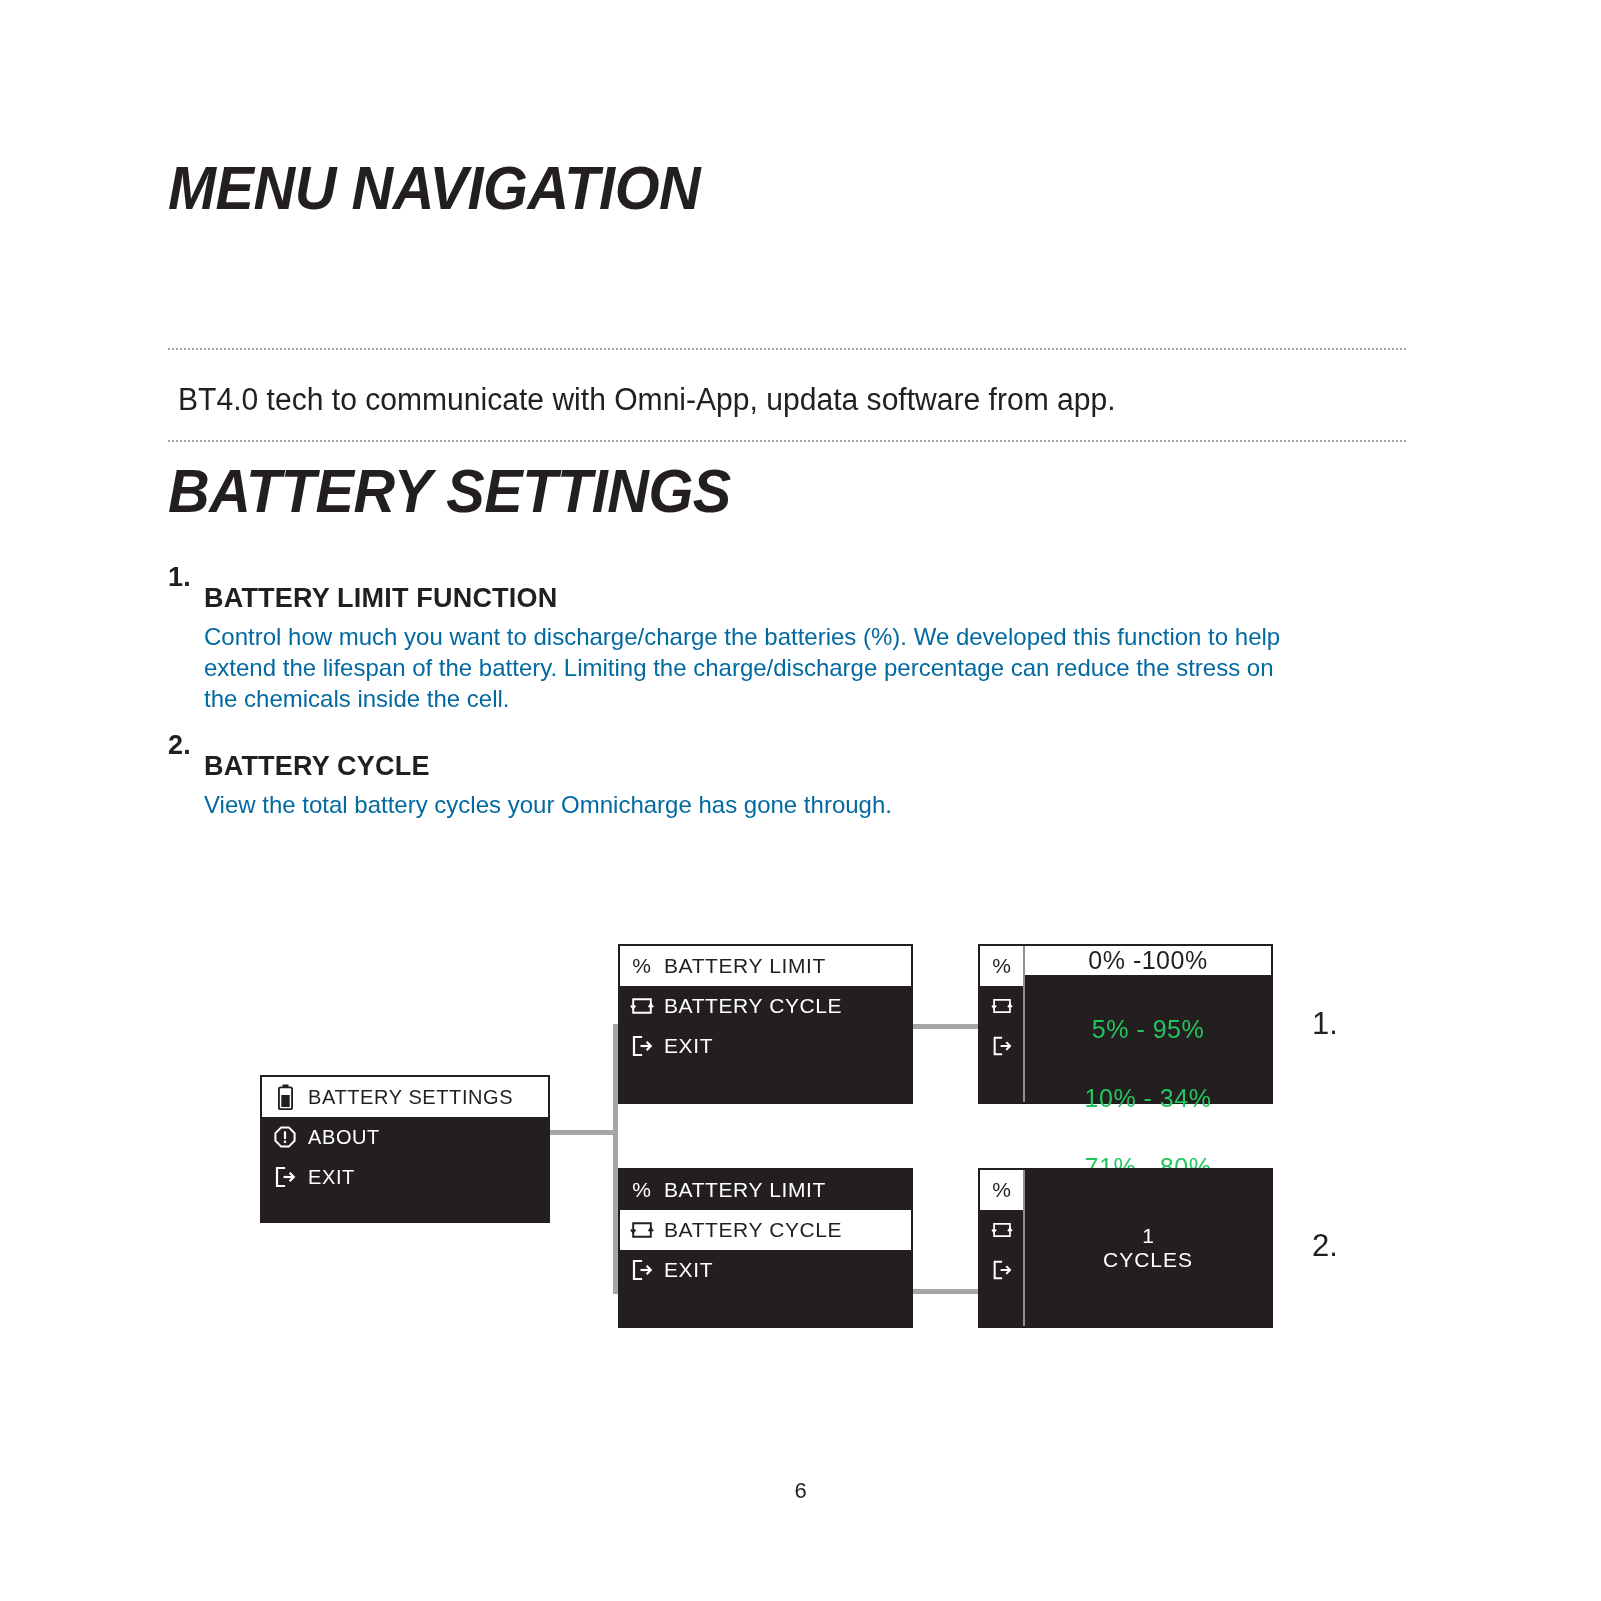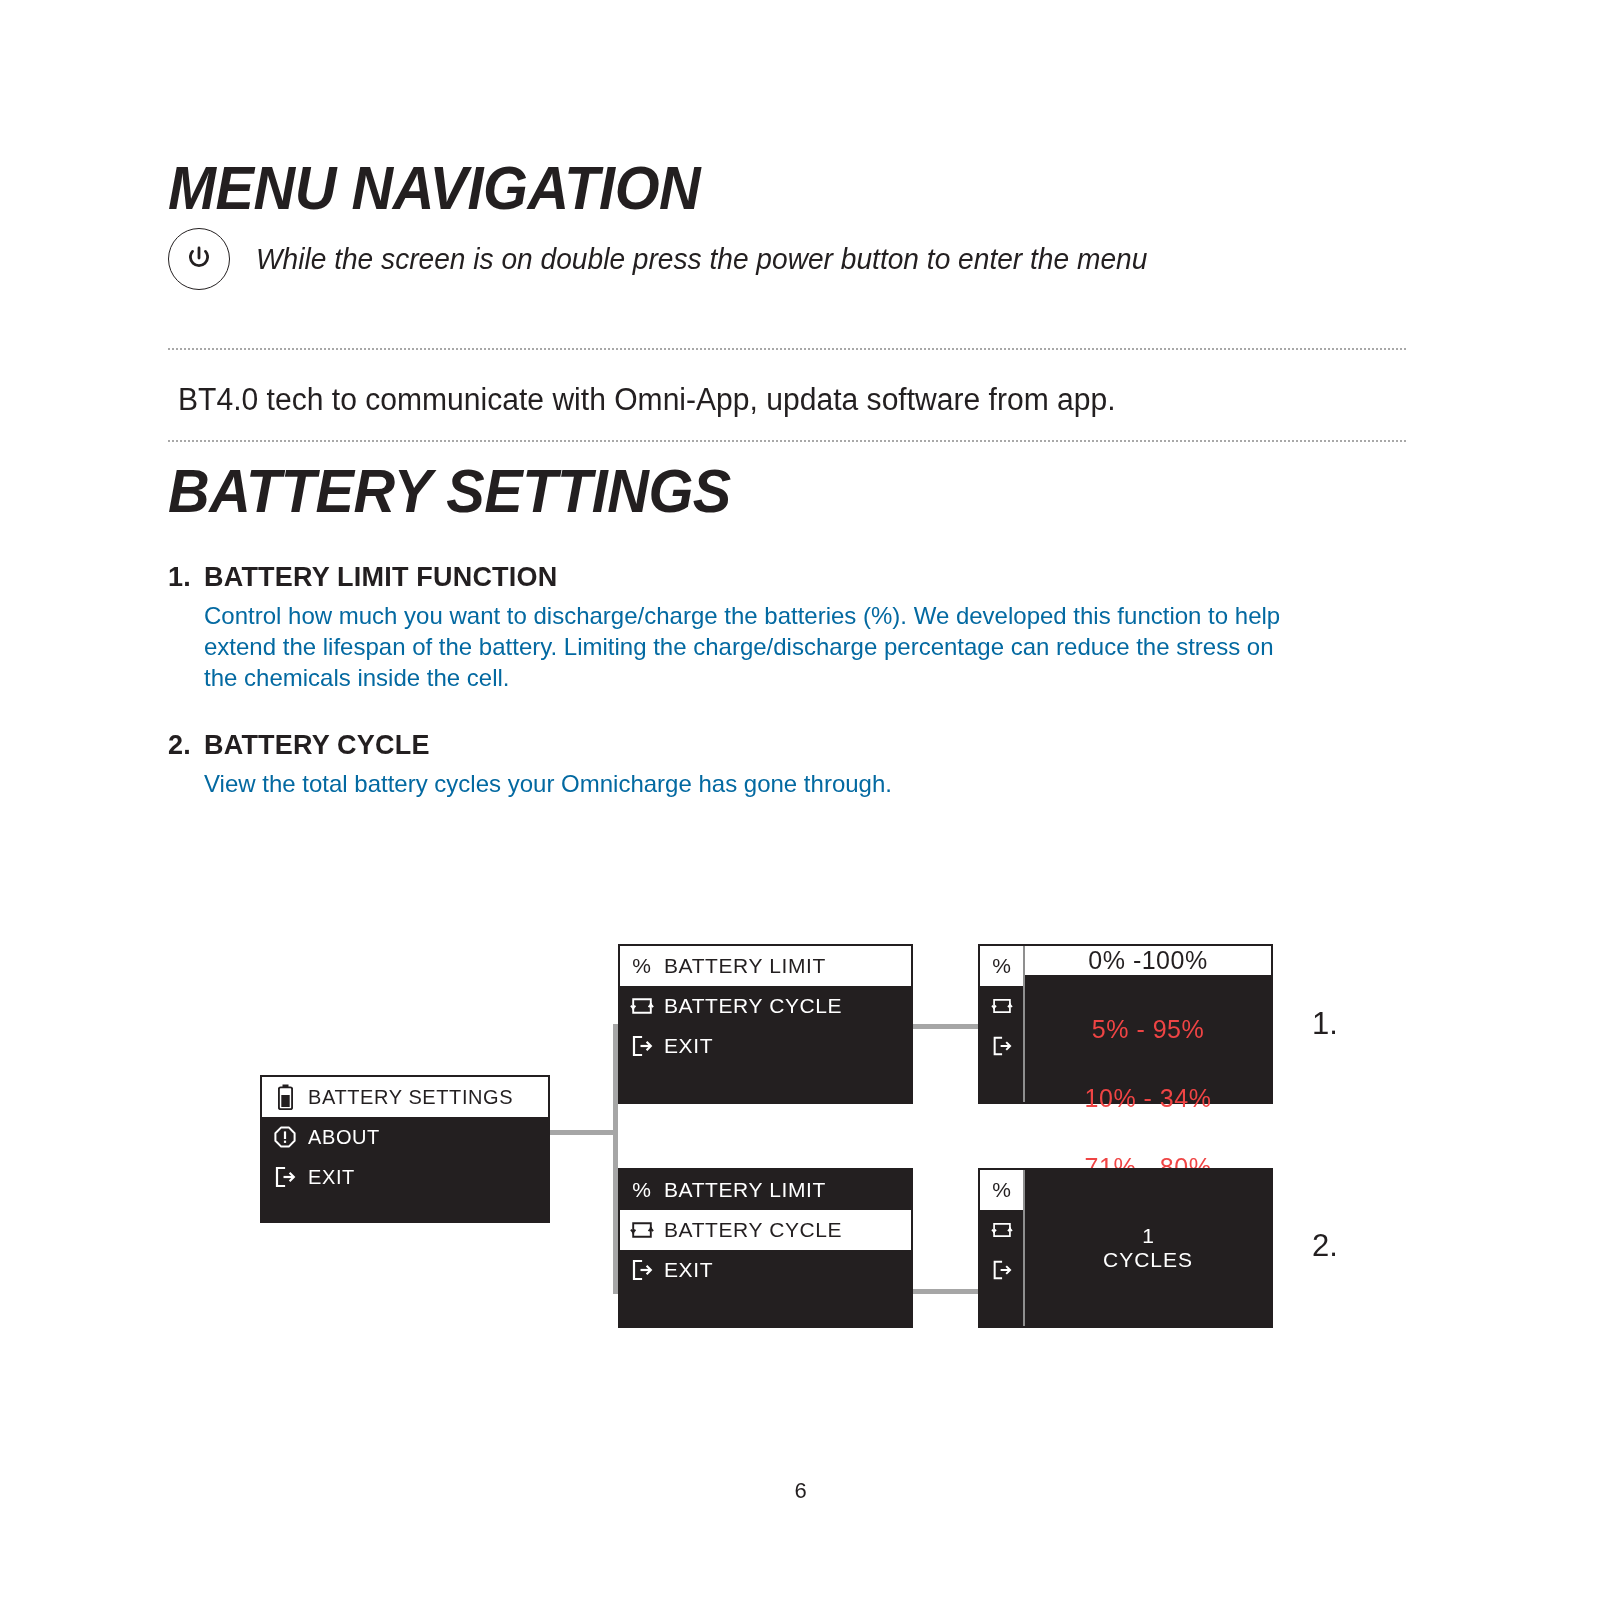--- a/index.html
+++ b/index.html
@@ -61,21 +61,21 @@
   #bt-line {
     position:absolute; left:178px; top:382px;
     font-size:31px; color:#231f20; white-space:nowrap;
     transform:scaleX(0.97); transform-origin:left center;
   }
 
   
   .list-item { position:absolute; left:168px; width:1130px; }
   .li-head { display:flex; align-items:flex-start; font-size:27px; font-weight:bold; letter-spacing:0.2px; }
   .li-num { width:36px; flex:0 0 36px; }
-  .li-title { white-space:nowrap; }
+  .li-title { white-space:nowrap;margin-top:21px; }
   .li-body {
     margin-left:36px; margin-top:7px;
     font-size:24px; line-height:1.30; color:#0369a1;
     max-width:1090px;
   }
   #list-1 { top:562px; }
   #list-2 { top:730px; }
 
   
   #diagram { position:absolute; left:0; top:900px; width:1601px; height:470px; }
@@ -121,21 +121,21 @@
     display:flex; flex-direction:column;
   }
   .rail .rcell {
     height:40px; display:flex; align-items:center; justify-content:center;
     color:#ffffff; font-size:21px;
   }
   .rail .rcell.sel { background:#ffffff; color:#231f20; }
   .content { flex:1 1 auto; display:flex; flex-direction:column;gap:40px; }
   .vrow {
     height:40px; display:flex; align-items:center; justify-content:center;
-    color:#ef4444; font-size:25px; letter-spacing:0.5px; white-space:nowrap;
+    color:#22c55e; font-size:25px; letter-spacing:0.5px; white-space:nowrap;
   }
   .vrow.sel { background:#ffffff; color:#231f20; }
   .cycles-box {
     flex:1 1 auto; display:flex; flex-direction:column;
     align-items:center; justify-content:center;
     color:#ffffff;
   }
   .cycles-num { font-size:21px; line-height:1.15; }
   .cycles-label { font-size:21px; letter-spacing:1px; line-height:1.15; }
 
@@ -155,29 +155,20 @@
 
   svg { display:block; }
 </style>
 </head>
 <body>
 
 <div class="page">
 
   <div class="h1" id="title-menu-nav">MENU NAVIGATION</div>
 
-  <div class="power-row">
-    <div class="power-circle">
-      <svg width="32" height="32" viewBox="0 0 32 32" aria-hidden="true">
-        <path d="M16 5 L16 15" stroke="#231f20" stroke-width="2.8" stroke-linecap="round" fill="none"></path>
-        <path d="M9.5 8.4 A8.6 8.6 0 1 0 22.5 8.4" stroke="#231f20" stroke-width="2.8" fill="none" stroke-linecap="round"></path>
-      </svg>
-    </div>
-    <div class="power-note">While the screen is on double press the power button to enter the menu</div>
-  </div>
 
   <div class="dotted" id="divider-top"></div>
 
   <div id="bt-line">BT4.0 tech to communicate with Omni-App, updata software from app.</div>
 
   <div class="dotted" id="divider-bottom"></div>
 
   <div class="h1" id="title-battery-settings">BATTERY SETTINGS</div>
 
   <div class="list-item" id="list-1">

